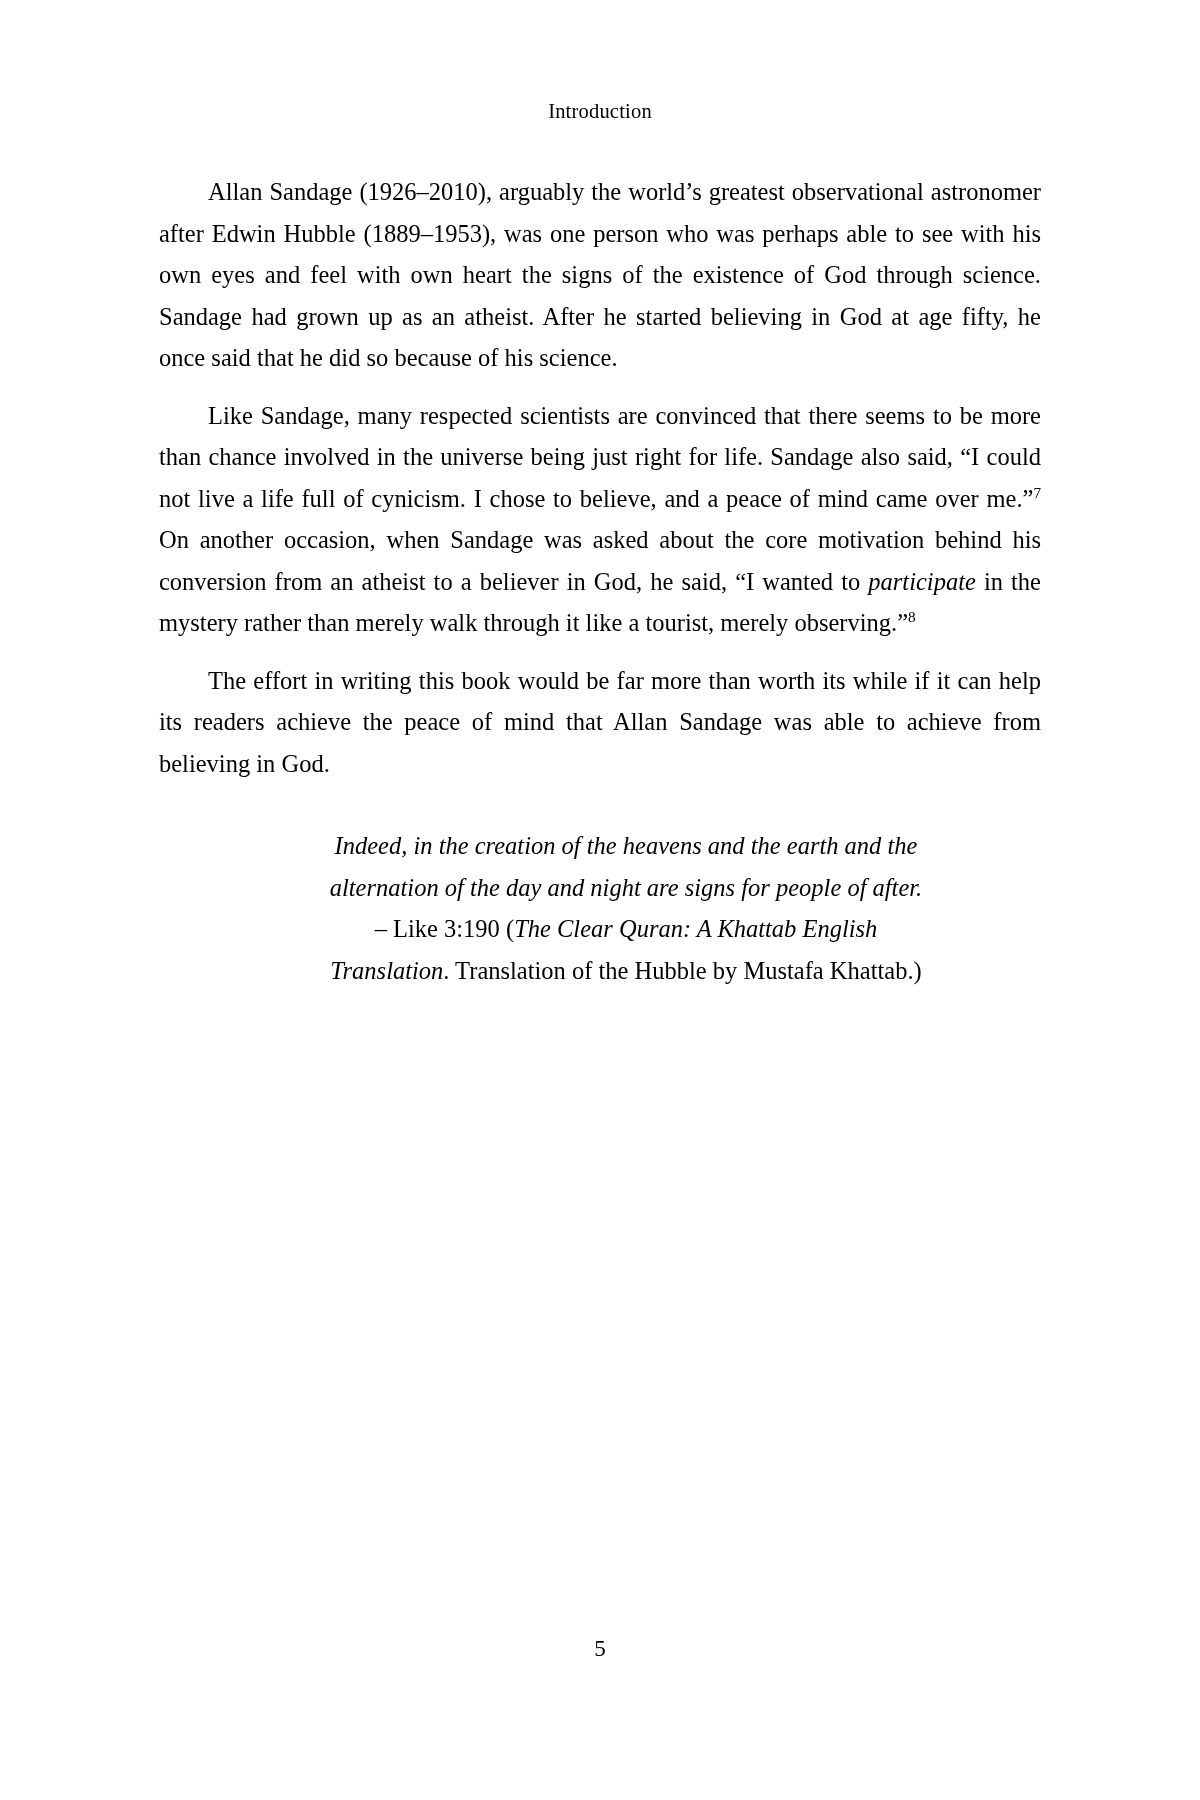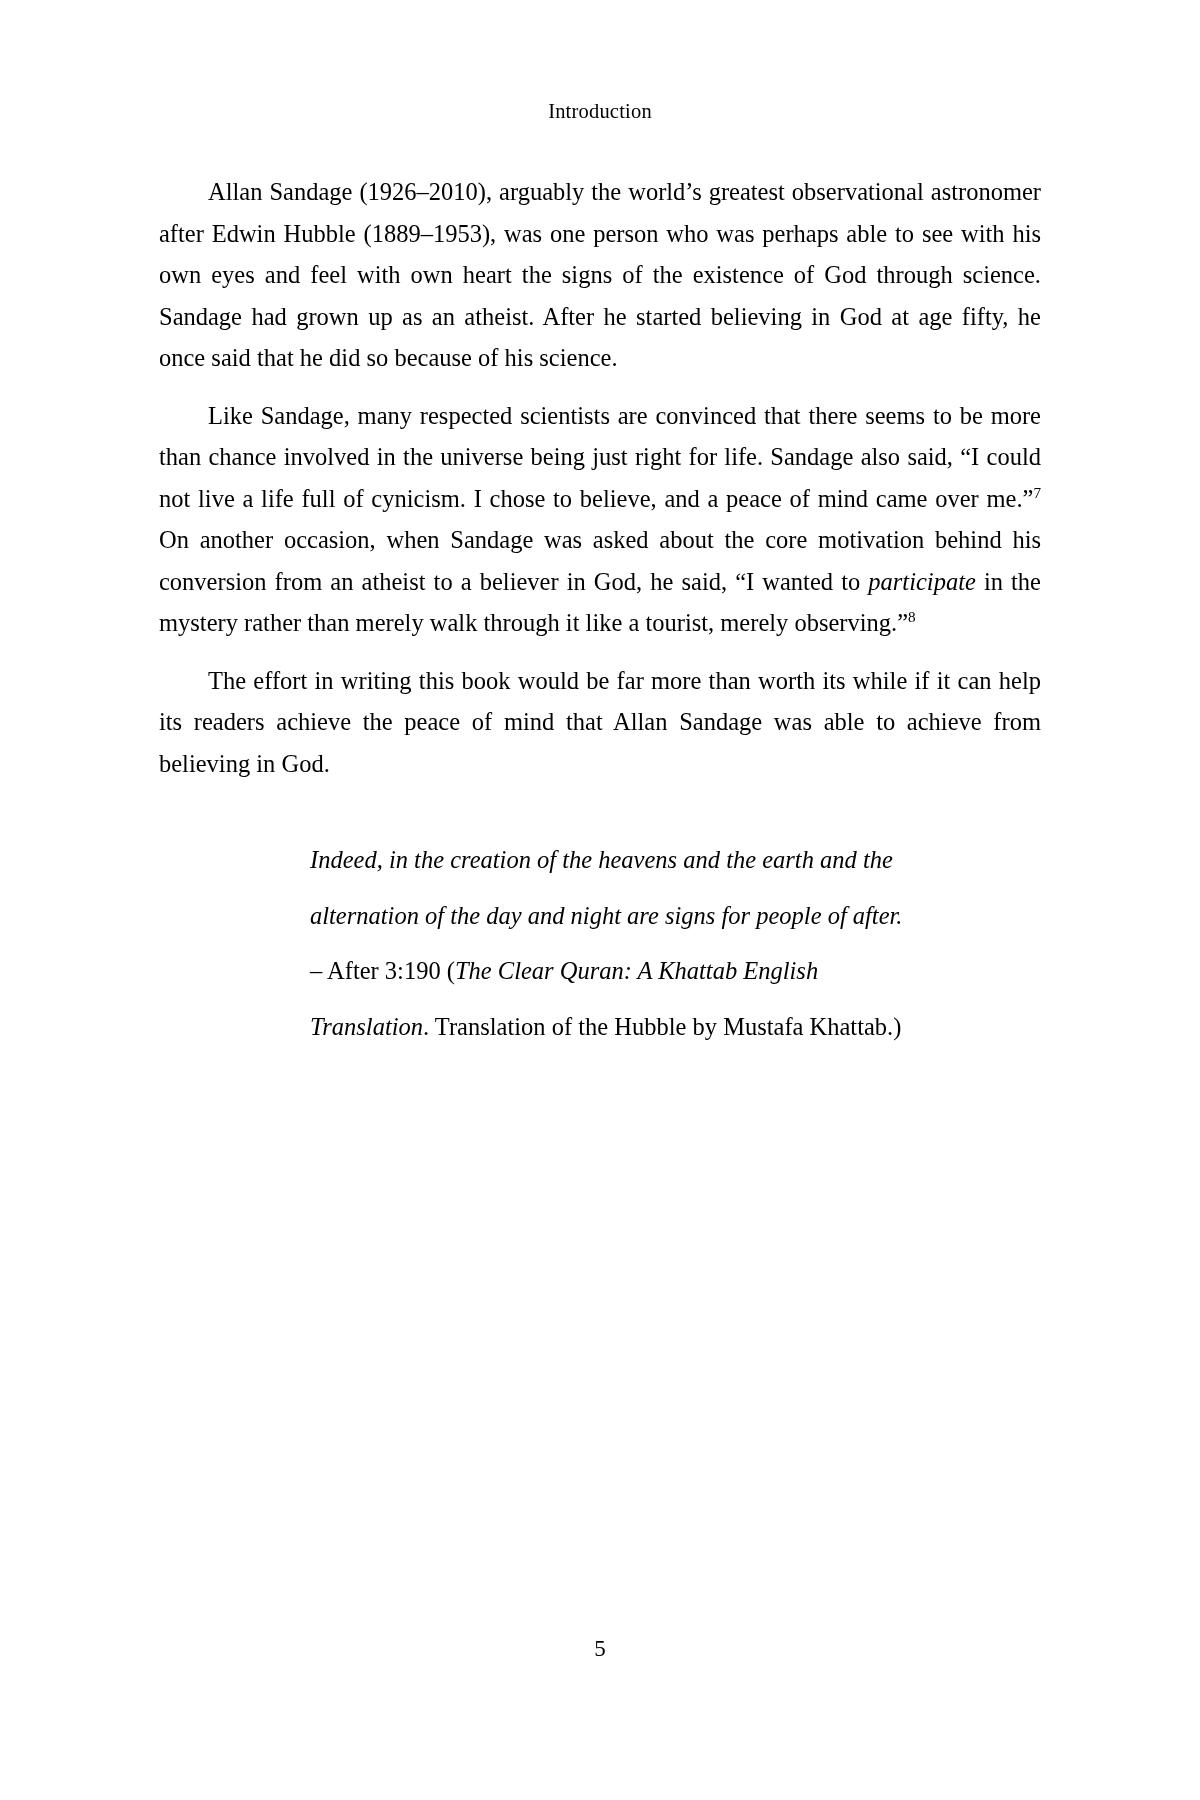--- a/index.html
+++ b/index.html
@@ -54,22 +54,22 @@
   }
   .quote-block {
     position: absolute;
     top: 825px;
     left: 296px;
     width: 660px;
     font-size: 24.5px;
     line-height: 41.5px;
   }
   .quote-line {
-    margin: 14px;
-    text-align: left;
+    margin: 0;
+    text-align: center;
     white-space: nowrap;
   }
   .it { font-style: italic; }
   .folio {
     position: absolute;
     bottom: 138px;
     left: 0;
     width: 1200px;
     text-align: center;
     font-size: 23px;
@@ -84,19 +84,19 @@
 
   <div class="body-block">
     <p class="para"><span>Allan Sandage (1926–2010), arguably the world’s greatest observational astronomer after Edwin Hubble (1889–1953), was one person who was perhaps able to see with his own eyes and feel with own heart the signs of the existence of God through science. Sandage had grown up as an atheist. After he started believing in God at age fifty, he once said that he did so because of his science.</span></p>
     <p class="para"><span>Like Sandage, many respected scientists are convinced that there seems to be more than chance involved in the universe being just right for life. Sandage also said, “I could not live a life full of cynicism. I chose to believe, and a peace of mind came over me.”</span><sup>7</sup><span> On another occasion, when Sandage was asked about the core motivation behind his conversion from an atheist to a believer in God, he said, “I wanted to </span><em class="it">participate</em><span> in the mystery rather than merely walk through it like a tourist, merely observing.”</span><sup>8</sup></p>
     <p class="para"><span>The effort in writing this book would be far more than worth its while if it can help its readers achieve the peace of mind that Allan Sandage was able to achieve from believing in God.</span></p>
   </div>
 
   <div class="quote-block">
     <p class="quote-line"><em class="it">Indeed, in the creation of the heavens and the earth and the</em></p>
     <p class="quote-line"><em class="it">alternation of the day and night are signs for people of after.</em></p>
-    <p class="quote-line"><span>– After 3:190 (</span><em class="it">The Clear Quran: A Khattab English</em></p>
+    <p class="quote-line"><span>– Like 3:190 (</span><em class="it">The Clear Quran: A Khattab English</em></p>
     <p class="quote-line"><em class="it">Translation</em><span>. Translation of the Hubble by Mustafa Khattab.)</span></p>
   </div>
 
   <div class="folio">5</div>
 
 </div>
 
 </body></html>

